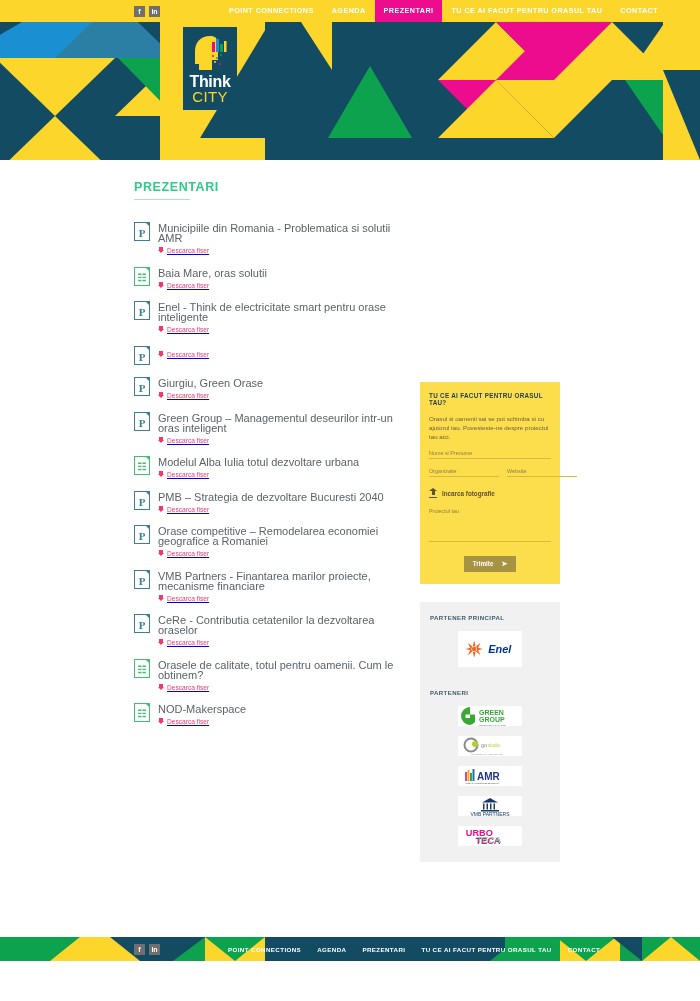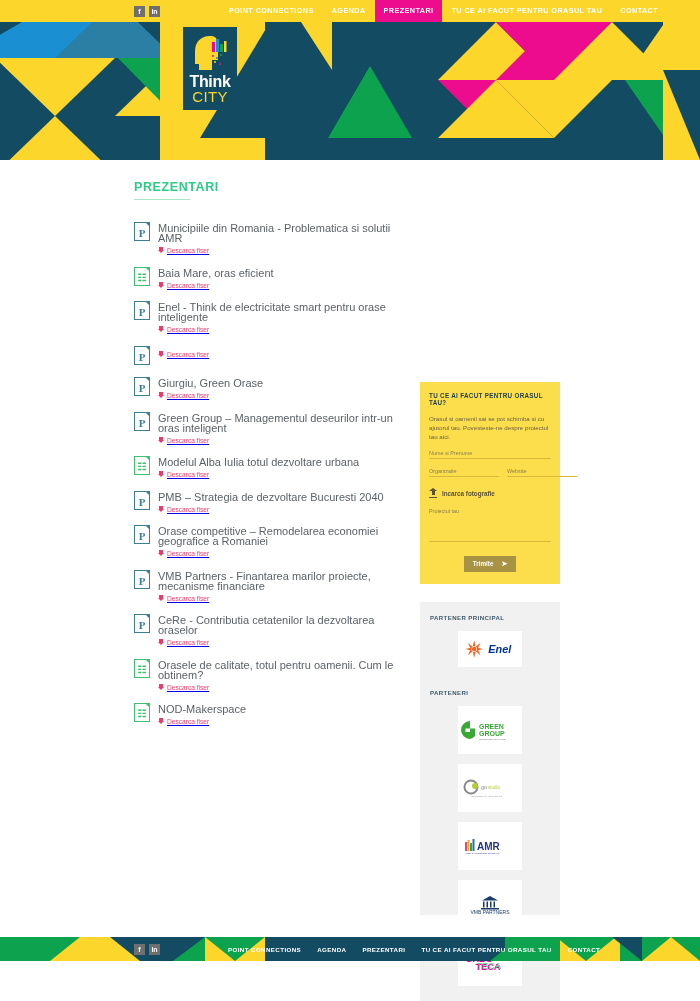--- a/index.html
+++ b/index.html
@@ -139,21 +139,21 @@
 
   .partbox{ background:#f1f1f1; margin-top:18px; padding:12px 10px 16px; }
   .part-h{ color:#3d5a6c; font-size:6.1px; font-weight:bold; letter-spacing:.4px; }
   .part-h.second{ margin-top:22px; }
   .logo-card{
     background:#fff; margin:10px auto 0; display:flex;
     align-items:center; justify-content:center; overflow:hidden;
   }
   .lc-enel{ width:64px; height:36px; }
   .lc-wide{ width:116px; height:30px; }
-  .lc-std{ width:64px; height:48px; }
+  .lc-std{ width:64px; height:20px; }
 
   
   .footer{ position:relative; width:700px; height:46px; background:#fff; overflow:hidden; }
   .fbar{ position:absolute; left:0; top:22px; width:700px; height:24px; background:#0da34e; overflow:hidden;}
   .ftri{ position:absolute; width:0; height:0; }
   .fnav{ position:absolute; left:0; top:22px; width:700px; height:24px;
          display:flex; align-items:center; z-index:4; }
   .fnav-social{ display:flex; gap:4px; margin-left:134px; }
   .fnav-links{ display:flex; align-items:center; margin-left:60px; }
   .fnav-links a{ color:#fff; text-decoration:none; font-size:6.2px; font-weight:bold;
@@ -251,21 +251,21 @@
               </div>
             </div>
             <div class="pitem">
               <div class="pico">
                 <div class="doc pdf">
                   <span class="doc-fold"></span>
                   <span class="doc-glyph">☷</span>
                 </div>
               </div>
               <div class="ptext">
-                <div class="pname">Baia Mare, oras eficient</div>
+                <div class="pname">Baia Mare, oras solutii</div>
                 <a class="pdl" href="#">
                   <span class="dl-ico"></span>
                   <span class="dl-txt">Descarca fiser</span>
                 </a>
               </div>
             </div>
             <div class="pitem">
               <div class="pico">
                 <div class="doc">
                   <span class="doc-fold"></span>

